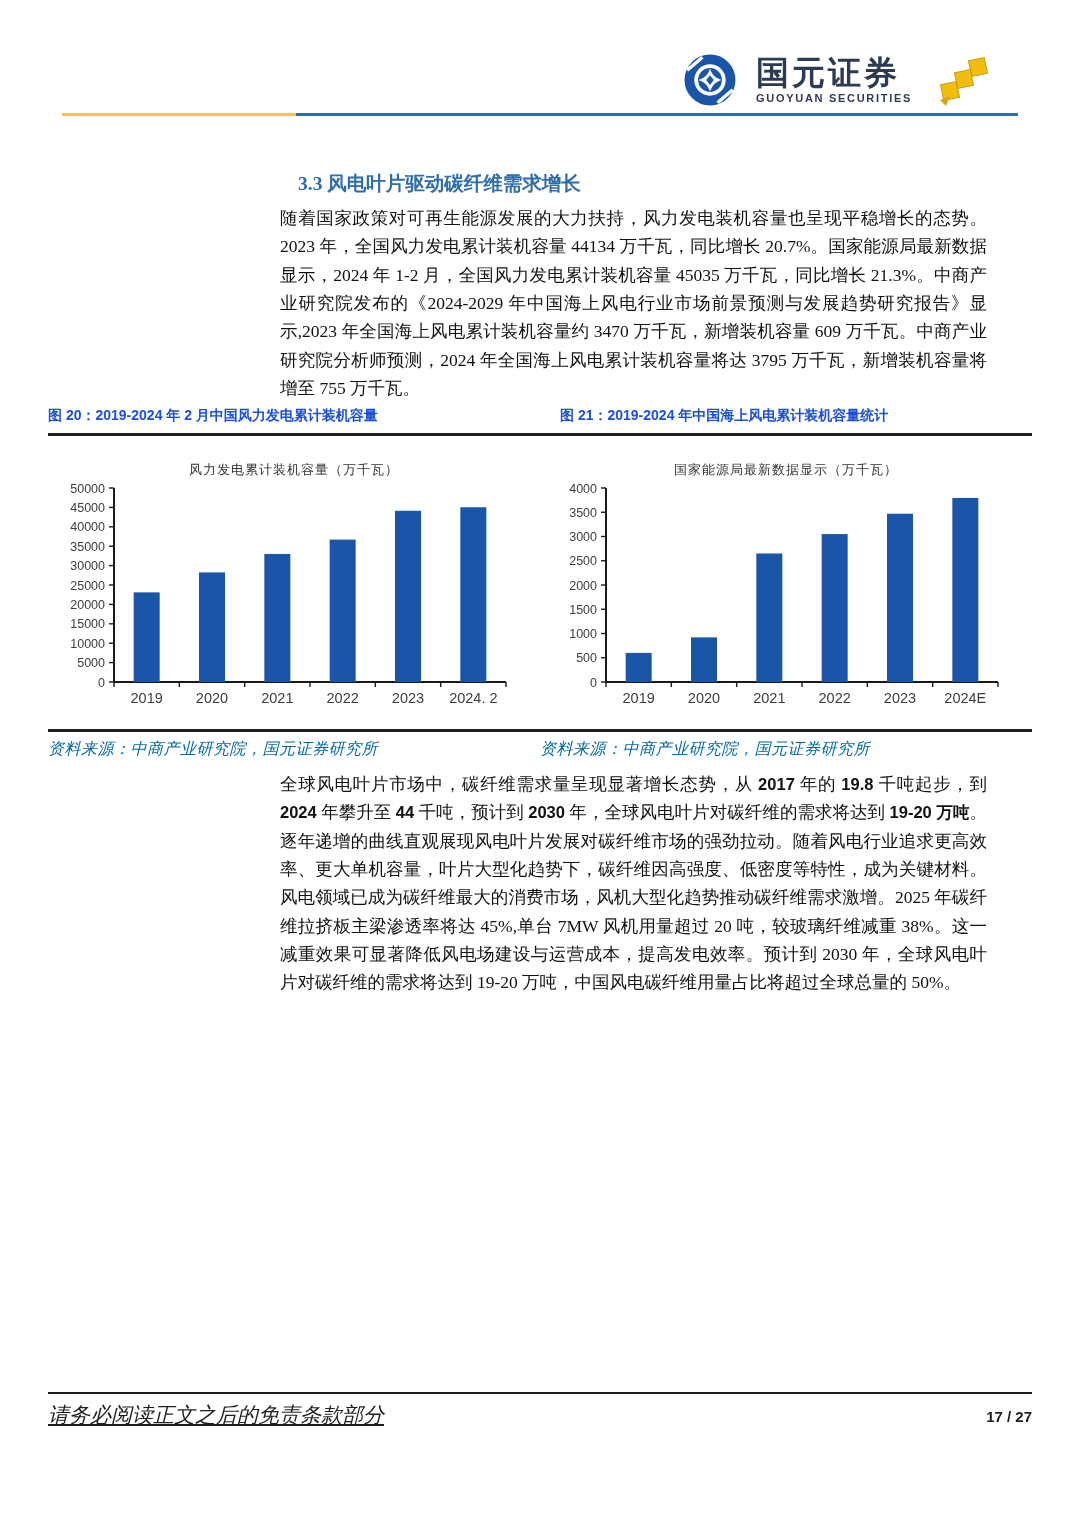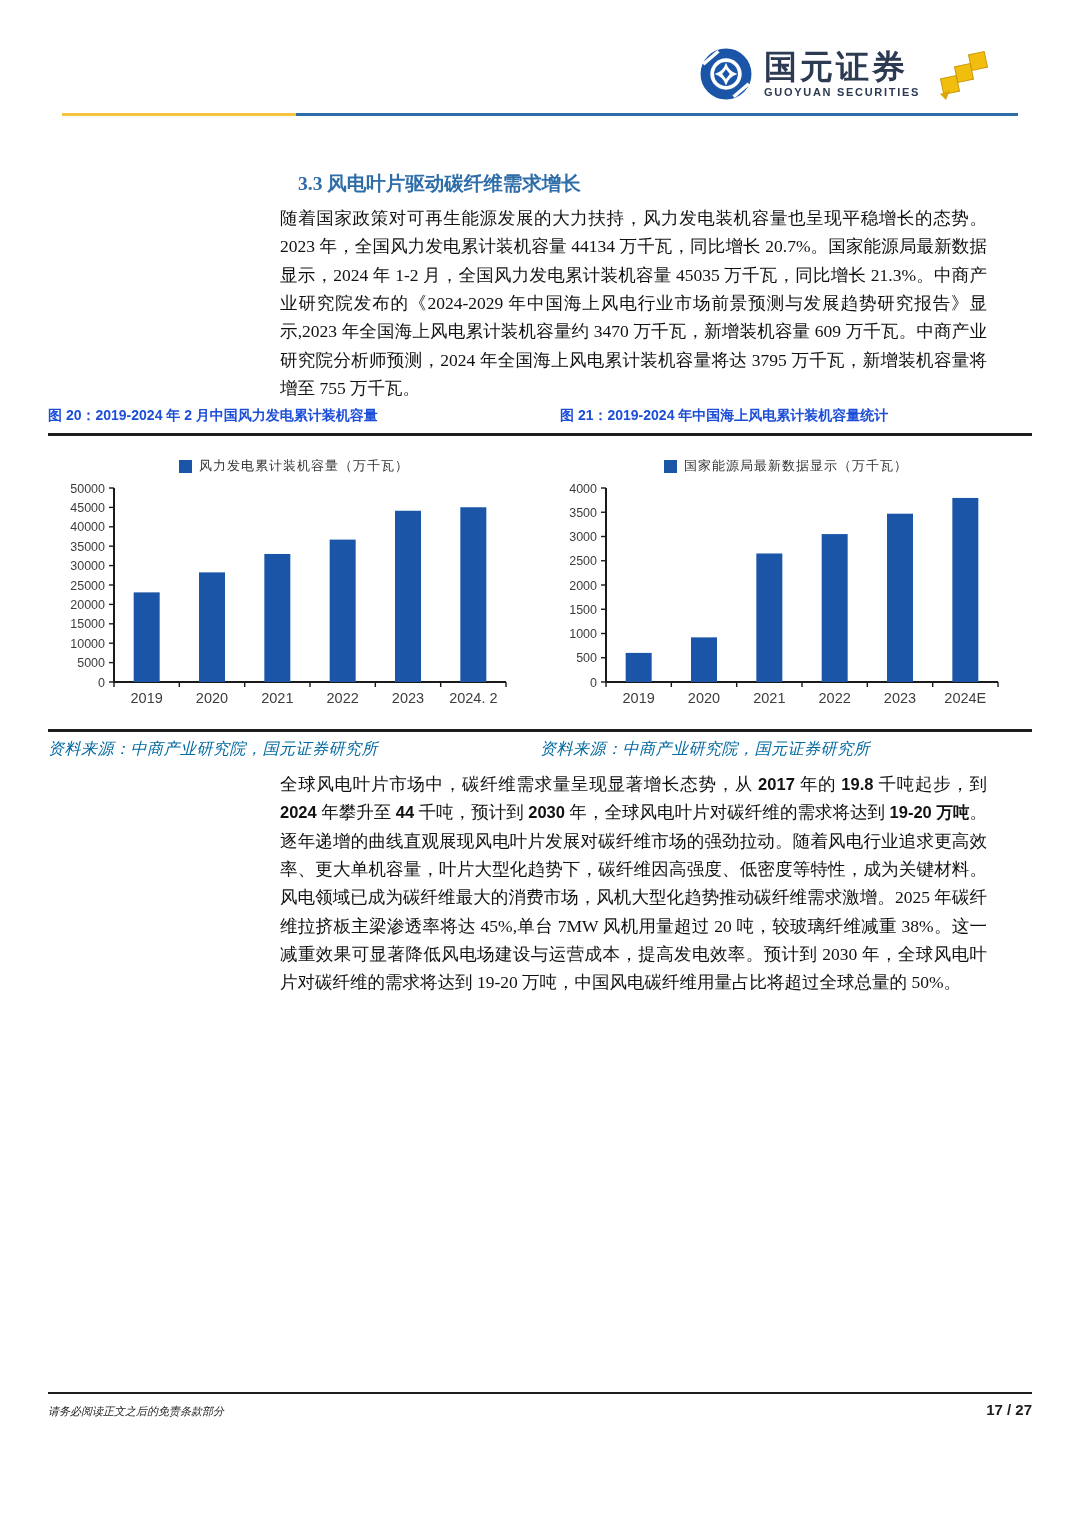--- a/index.html
+++ b/index.html
@@ -9,22 +9,22 @@
     width: 1080px; height: 1527px;
     margin: 0 auto;
     background: #ffffff;
     font-family: "Liberation Serif", "DejaVu Serif", serif;
     color: #111111;
     overflow: hidden;
   }
 
   
   .brand {
-    position: absolute; top: 40px; right: 88px;
-    display: flex; align-items: center; gap: 12px;
+    position: absolute; top: 46px; right: 88px;
+    display: flex; align-items: center; gap: 20px;
   }
   .brand-icon svg { display:block; }
   .brand-text { display:flex; flex-direction:column; line-height:1; }
   .brand-cn {
     font-family: "Liberation Sans", sans-serif;
     font-weight: bold; font-size: 33px; letter-spacing: 3px;
     color: #2C3A52;
   }
   .brand-en {
     font-family: "Liberation Sans", sans-serif;
@@ -70,21 +70,21 @@
     height: 2px; border-top: 2.5px solid #1d1d1d; border-bottom: 1px solid #1d1d1d;
   }
   .charts-row {
     position: absolute; left: 48px; right: 48px; top: 446px;
     display: flex;
   }
   .chart-col { width: 50%; }
   .legend {
     margin-top: 10px; height: 20px;
     display: flex; justify-content: center; align-items: center; gap: 7px;
-    font-size: 13px; color: #333333; letter-spacing: 1px;
+    font-size: 13px; color: #333333; letter-spacing: 1px; flex-direction: column;
   }
   .legend .swatch { width: 13px; height: 13px; display:inline-block; }
   .chart-svg { width: 100%; height: 234px; display: block; }
 
   .src-rule {
     position: absolute; left: 48px; right: 48px; top: 729px;
     height: 3px; background: #1d1d1d;
   }
   .sources {
     position: absolute; left: 48px; right: 48px; top: 739px;
@@ -97,21 +97,21 @@
 
   
   .footer-rule {
     position: absolute; left: 48px; right: 48px; top: 1392px;
     height: 2px; background: #1d1d1d;
   }
   .footer {
     position: absolute; left: 48px; right: 48px; top: 1401px;
     display: flex; justify-content: space-between; align-items: baseline;
   }
-  .disclaimer { font-size: 11px; font-style: italic; color: #1d1d1d; }
+  .disclaimer { font-size: 21px; font-style: italic; color: #1d1d1d; text-decoration: underline; }
   .page-num {
     font-family: "Liberation Sans", sans-serif;
     font-size: 15px; font-weight: bold; color: #1d1d1d;
   }
 </style>
 </head>
 <body>
 
 <div class="page">
 

